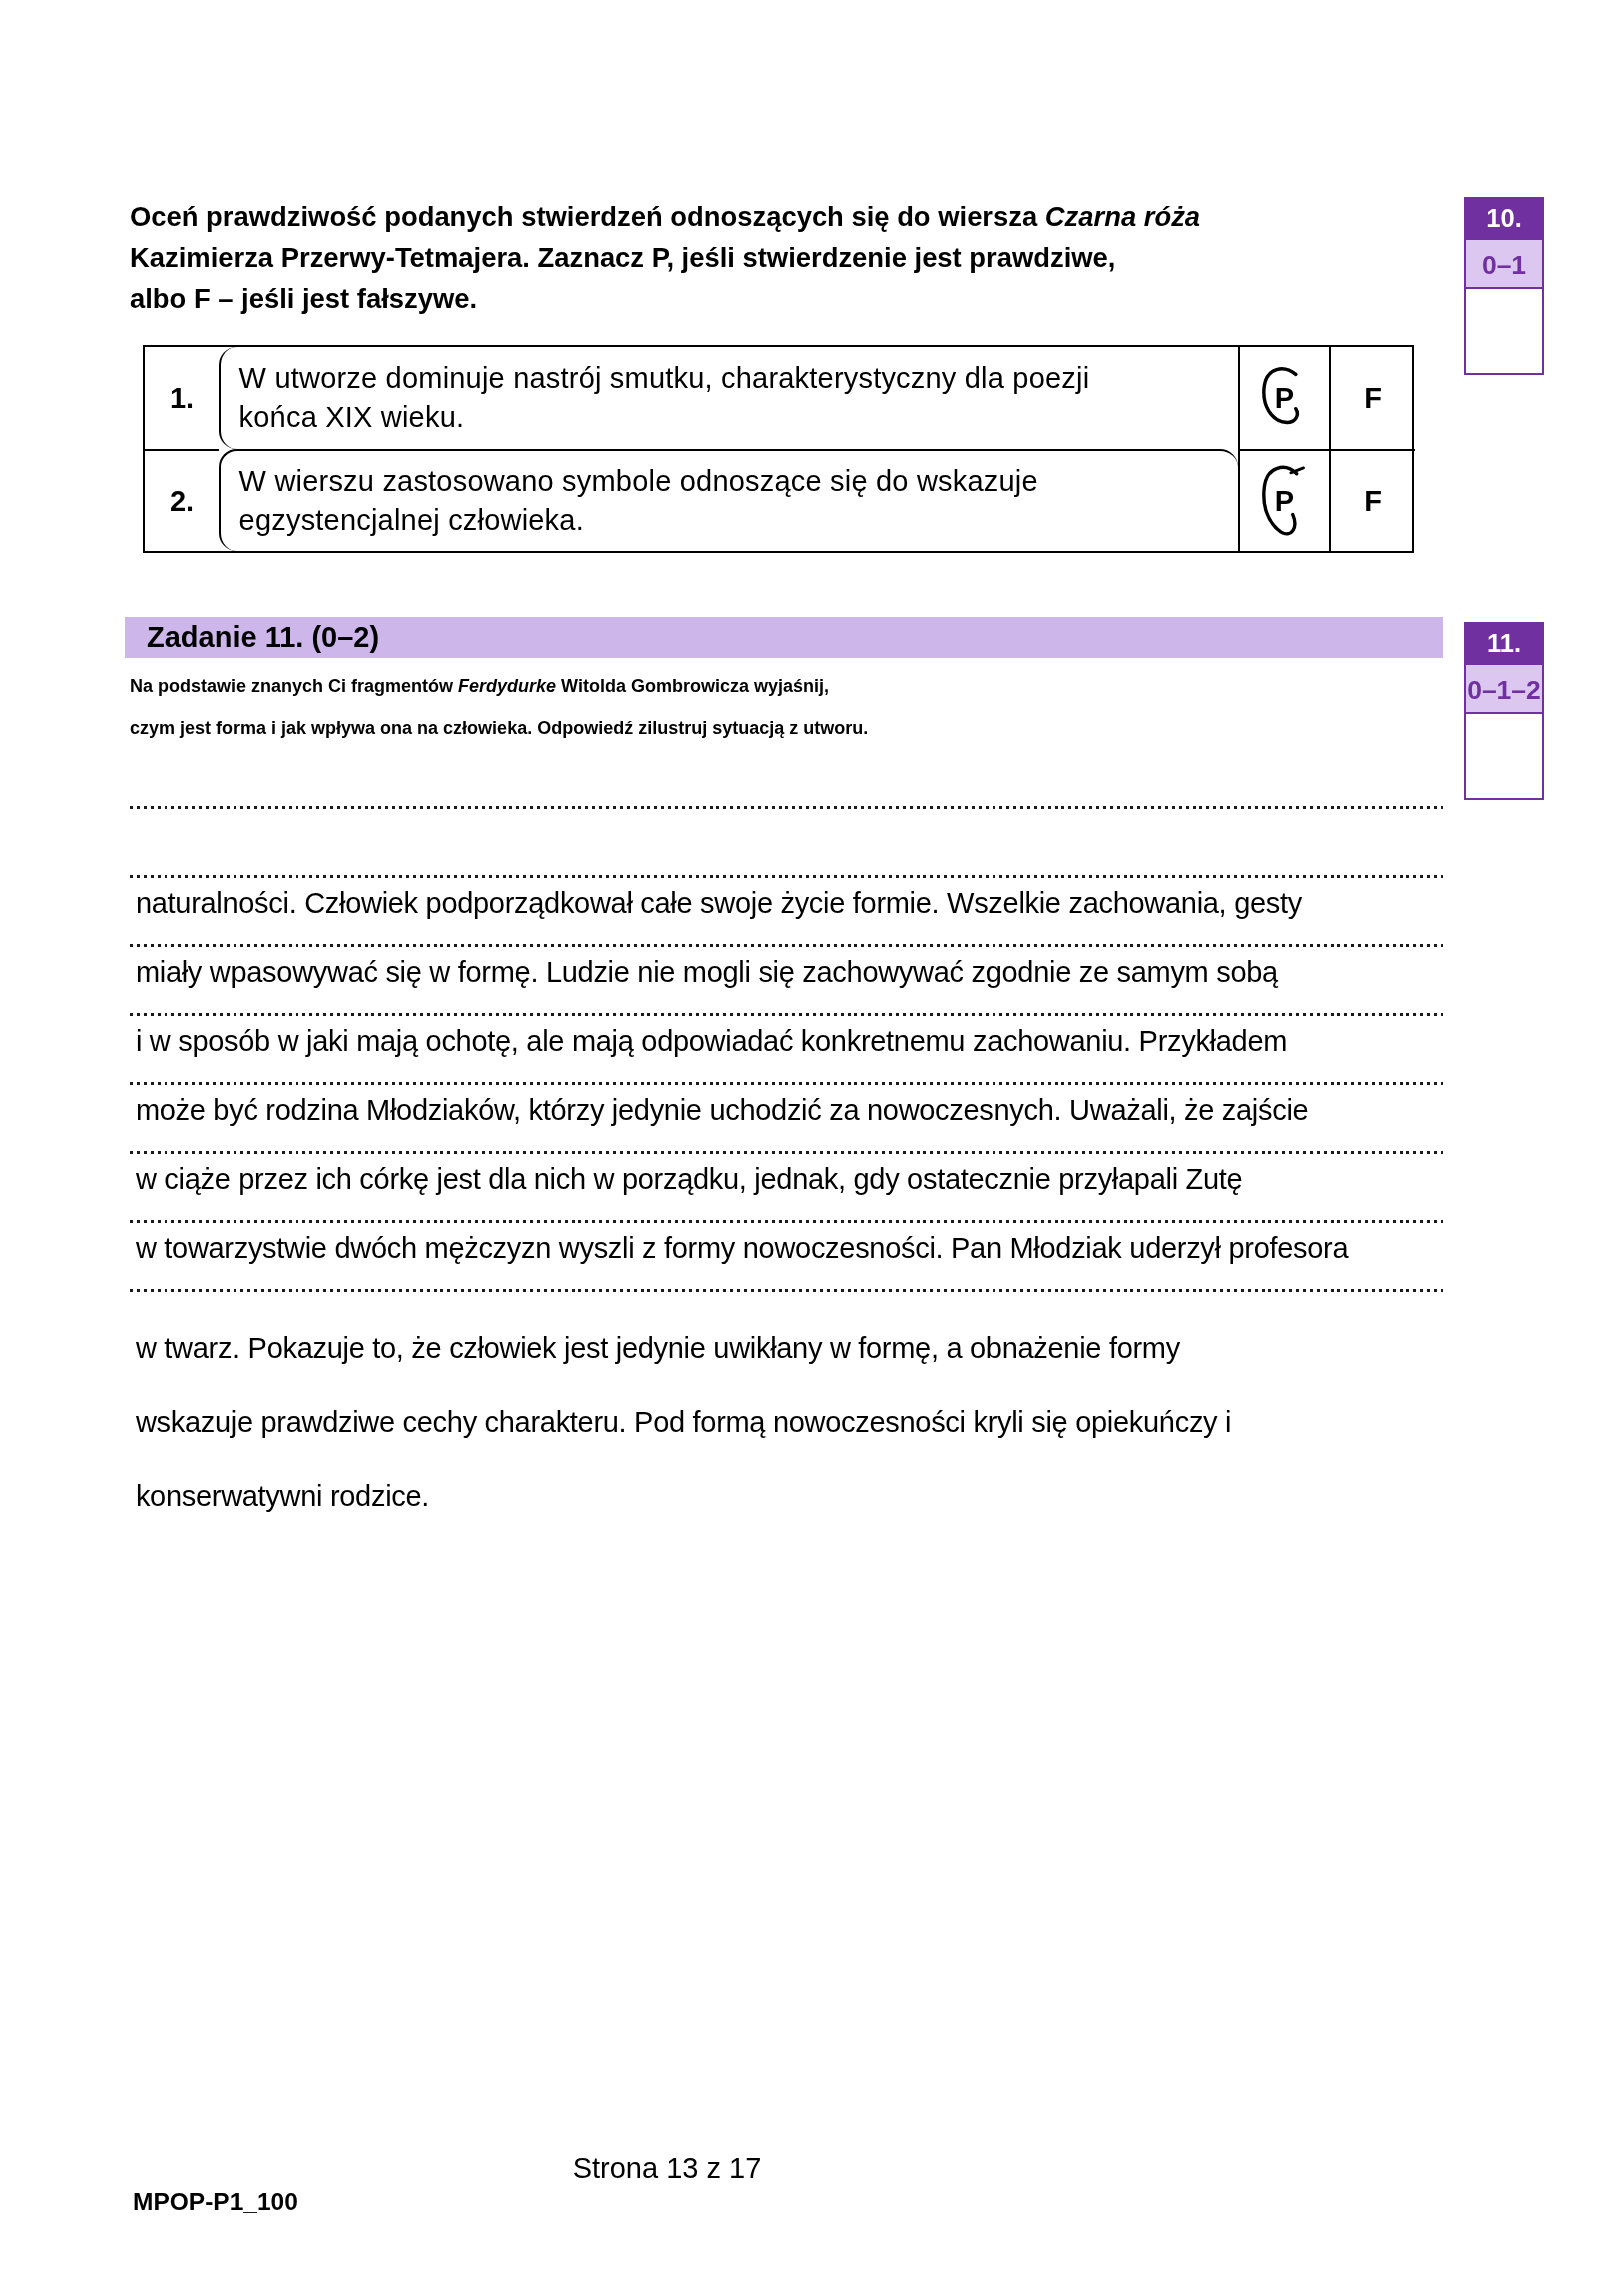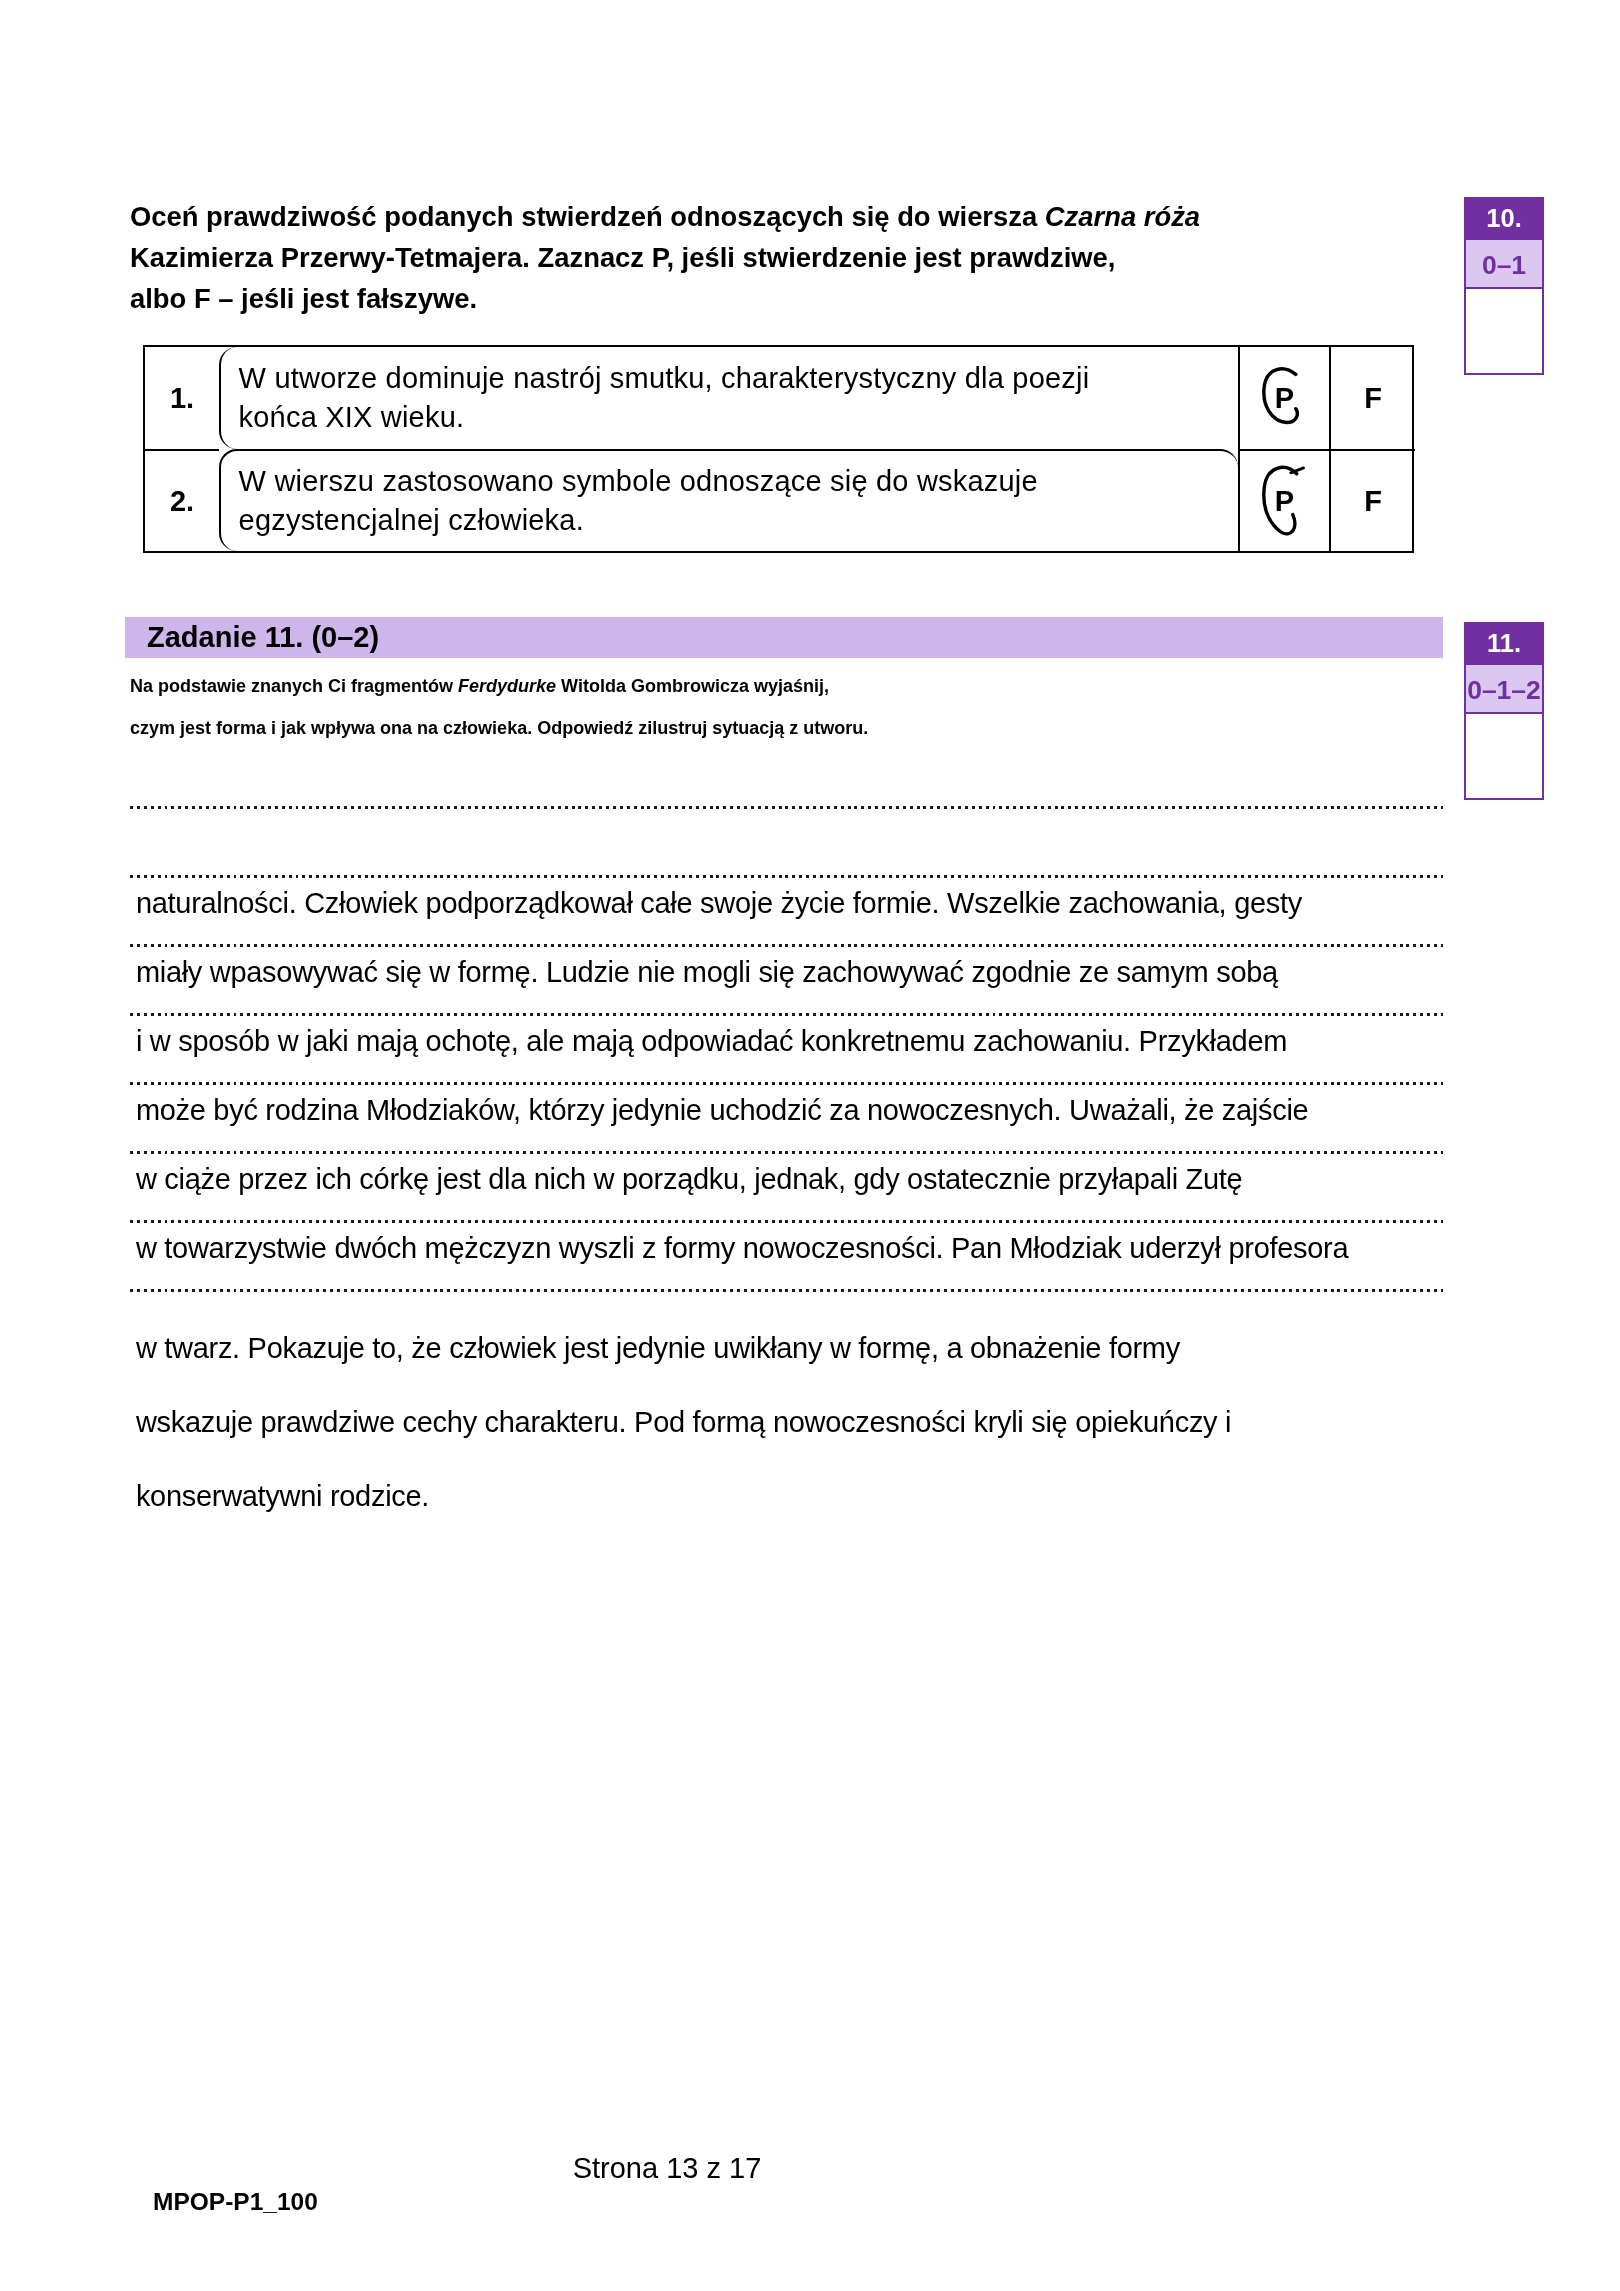--- a/index.html
+++ b/index.html
@@ -51,21 +51,21 @@
   
   .answers{position:absolute;left:130px;top:806px;width:1313px;}
   .ans-row{position:relative;height:69px;}
   .ans-row.row-late{height:74px;}
   .ans-row .dots{position:absolute;top:0;left:0;width:100%;height:2.9px;
     background:repeating-linear-gradient(to right,#1a1a1a 0 2.9px,transparent 2.9px 6.9px);}
   .ans-text{position:absolute;top:11.8px;left:5.9px;font-size:29px;letter-spacing:-0.3px;white-space:nowrap;}
   .ans-row.row-late .ans-text{top:43px;}
   
   .page-num{position:absolute;left:0;top:2152px;width:1334px;text-align:center;font-size:29px;}
-  .form-code{position:absolute;left:153px;top:2188px;font-size:24.5px;font-weight:bold;}
+  .form-code{position:absolute;left:133px;top:2188px;font-size:24.5px;font-weight:bold;}
 </style>
 </head>
 <body>
 
 <div class="page">
 
   <div class="instr10">
     <div class="line"><span>Oceń prawdziwość podanych stwierdzeń odnoszących się do wiersza </span><span class="ital">Czarna róża</span></div>
     <div class="line">Kazimierza Przerwy-Tetmajera. Zaznacz P, jeśli stwierdzenie jest prawdziwe,</div>
     <div class="line">albo F – jeśli jest fałszywe.</div>

